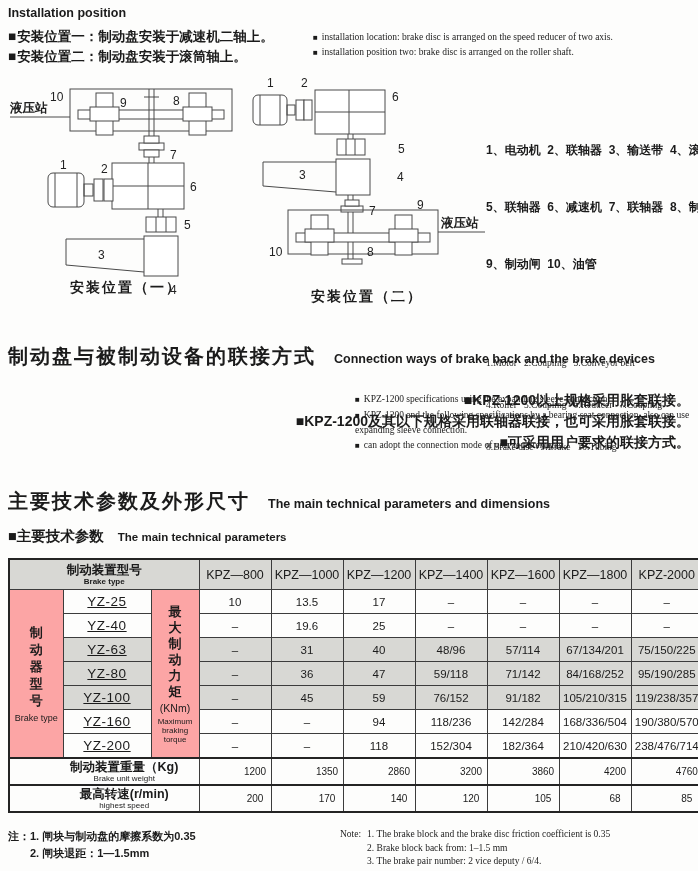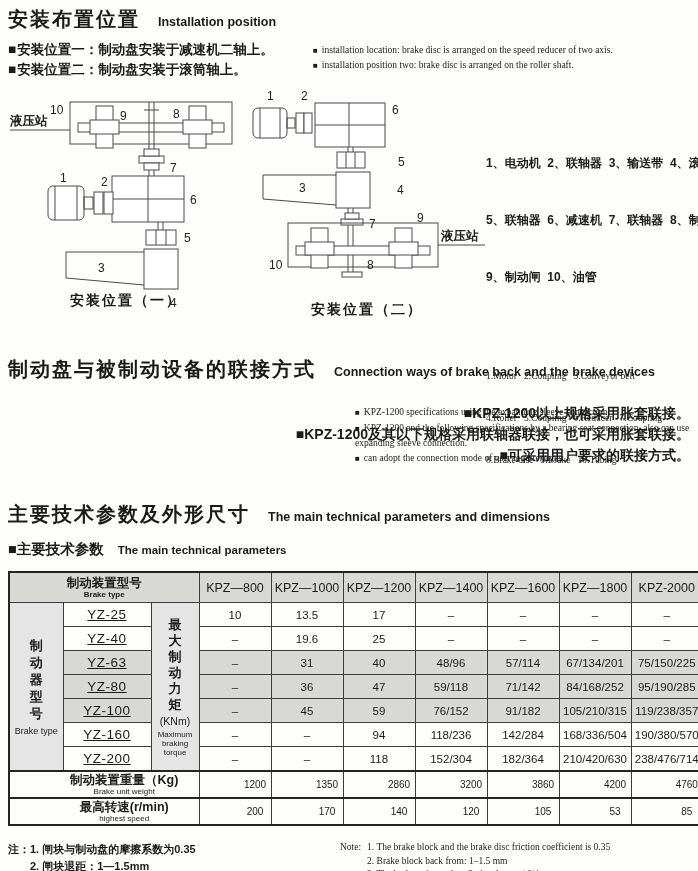--- a/index.html
+++ b/index.html
@@ -46,21 +46,21 @@
   table.params{border-collapse:collapse;border:2px solid #242424;width:694px;table-layout:fixed;margin-top:12px;}
   .params th,.params td{border:1px solid #3c3c3c;text-align:center;vertical-align:middle;padding:0;}
   .params thead th{height:29px;}
   .shade{background:#d8d8d4;}
   .col-hdr{font-size:12.5px;font-weight:normal;}
   .hdr-zh{font-size:12.5px;font-weight:bold;line-height:14px;}
   .hdr-en{font-size:8px;line-height:9px;}
   .params tbody td{height:23px;}
   .model-cell{font-size:13.5px;letter-spacing:0.5px;background:transparent;text-decoration:underline;}
   .val-cell{font-size:11.5px;white-space:nowrap;}
-  .vlabel-cell,.torque-cell{background:#e5e5e5;}
+  .vlabel-cell,.torque-cell{background:#fca5a5;}
   .vtext{width:16px;margin:0 auto;word-break:break-all;font-size:13px;font-weight:bold;line-height:17px;}
   .vsub{font-size:9px;margin-top:4px;}
   .vtext2{width:16px;margin:0 auto;word-break:break-all;font-size:13px;font-weight:bold;line-height:16px;}
   .unit{font-size:10.5px;margin-top:2px;}
   .vsub2{font-size:8px;line-height:9px;margin-top:3px;}
   .footer-row td{border-top:2px solid #242424;padding-left:40px;}
   .foot-zh{font-size:12.5px;font-weight:bold;line-height:13px;}
   .foot-en{font-size:8px;line-height:9px;}
   .foot-val{font-size:10px;}
   .params tr.footer-row td{height:25px;}
@@ -70,21 +70,20 @@
   .notes-zh .lbl{white-space:nowrap;}
   .notes-en{flex:1;display:flex;font-size:9.5px;line-height:13.5px;}
   .notes-en .lbl{margin-right:6px;white-space:nowrap;}
 </style>
 </head>
 <body>
 
 <div class="page">
 
   <div class="title-row">
-    <span class="t-zh">安装布置位置</span>
     <span class="t-en">Installation position</span>
   </div>
 
   <div class="bullets1">
     <div class="zh-b"><span class="sq">■</span><span>安装位置一：制动盘安装于减速机二轴上。</span></div>
     <div class="zh-b"><span class="sq">■</span><span>安装位置二：制动盘安装于滚筒轴上。</span></div>
     <div class="en-bullets-1 serif">
       <div class="en-b"><span class="sq">■</span><span>installation location: brake disc is arranged on the speed reducer of two axis.</span></div>
       <div class="en-b"><span class="sq">■</span><span>installation position two: brake disc is arranged on the roller shaft.</span></div>
     </div>
@@ -397,21 +396,21 @@
           <tr class="footer-row">
             <td class="foot-label" colspan="3">
               <div class="foot-zh">最高转速(r/min)</div>
               <div class="foot-en">highest speed</div>
             </td>
             <td class="val-cell foot-val">200</td>
             <td class="val-cell foot-val">170</td>
             <td class="val-cell foot-val">140</td>
             <td class="val-cell foot-val">120</td>
             <td class="val-cell foot-val">105</td>
-            <td class="val-cell foot-val">53</td>
+            <td class="val-cell foot-val">68</td>
             <td class="val-cell foot-val">85</td>
           </tr>
         </tbody>
     </table>
 
     <div class="notes">
       <div class="notes-zh">
         <span class="lbl">注：</span>
         <div>
           <div>1. 闸块与制动盘的摩擦系数为0.35</div>

